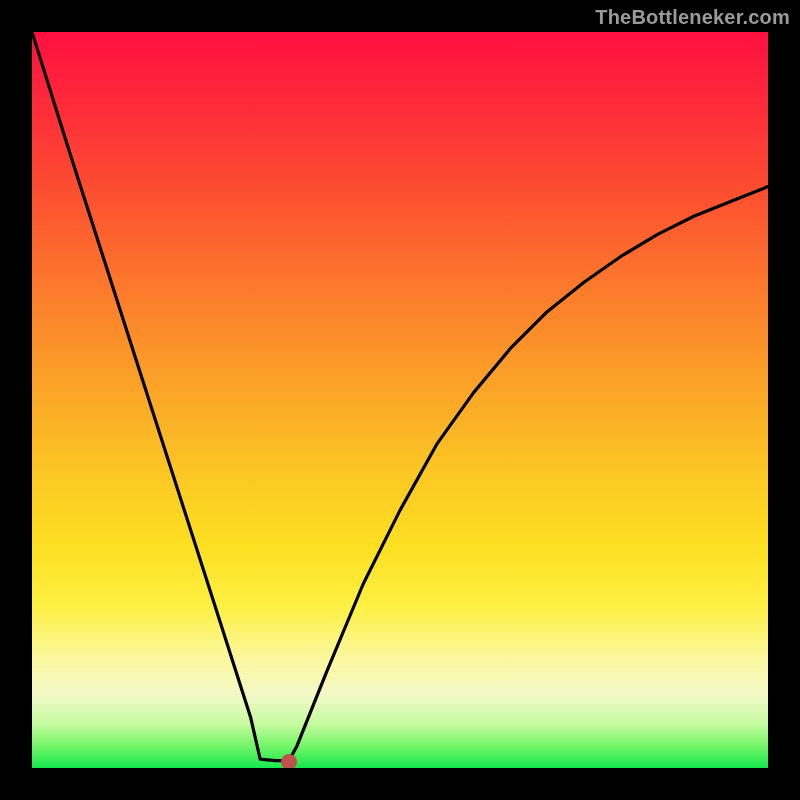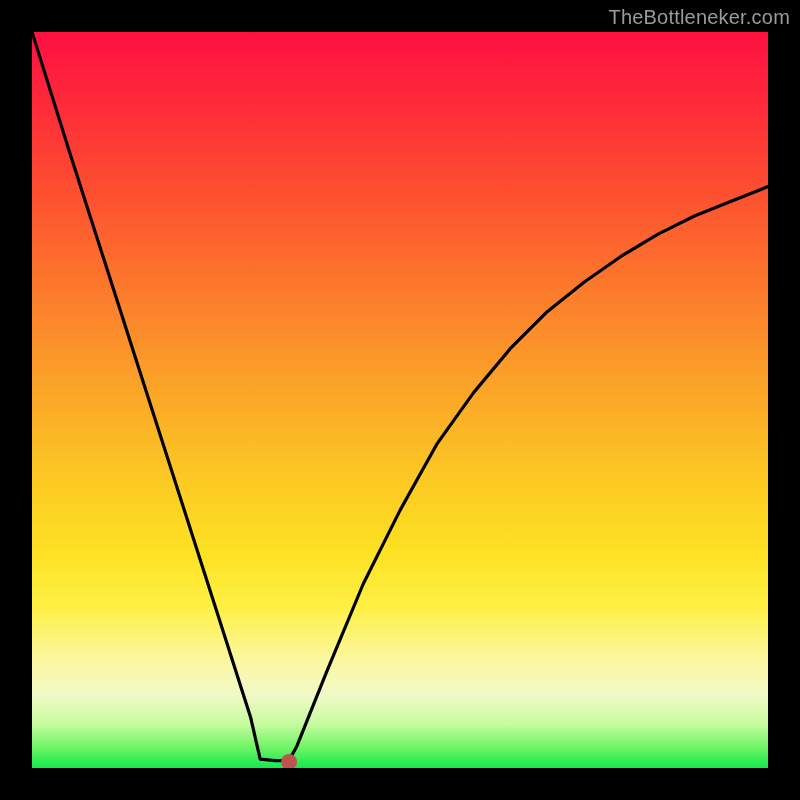--- a/index.html
+++ b/index.html
@@ -42,21 +42,21 @@
       #74f568 97%,
       #16e84e 100%
     );
   }
   .watermark {
     position: absolute;
     top: 6px;
     right: 10px;
     color: #9a9a9a;
     font-size: 20px;
-    font-weight: 400;
+    font-weight: 700;
     letter-spacing: 0.2px;
     z-index: 3;
     text-align: center;
   }
   svg.curve {
     position: absolute;
     left: 0;
     top: 0;
     width: 736px;
     height: 736px;

